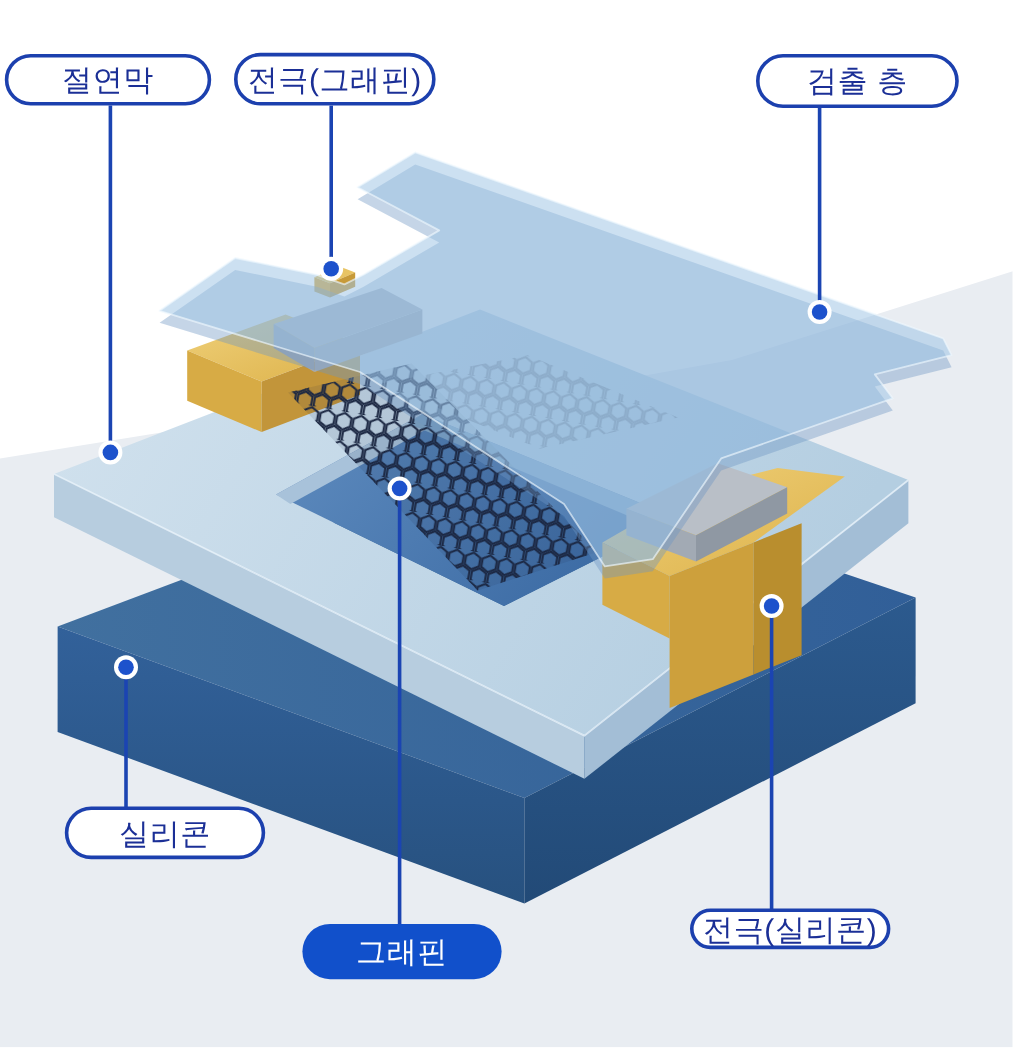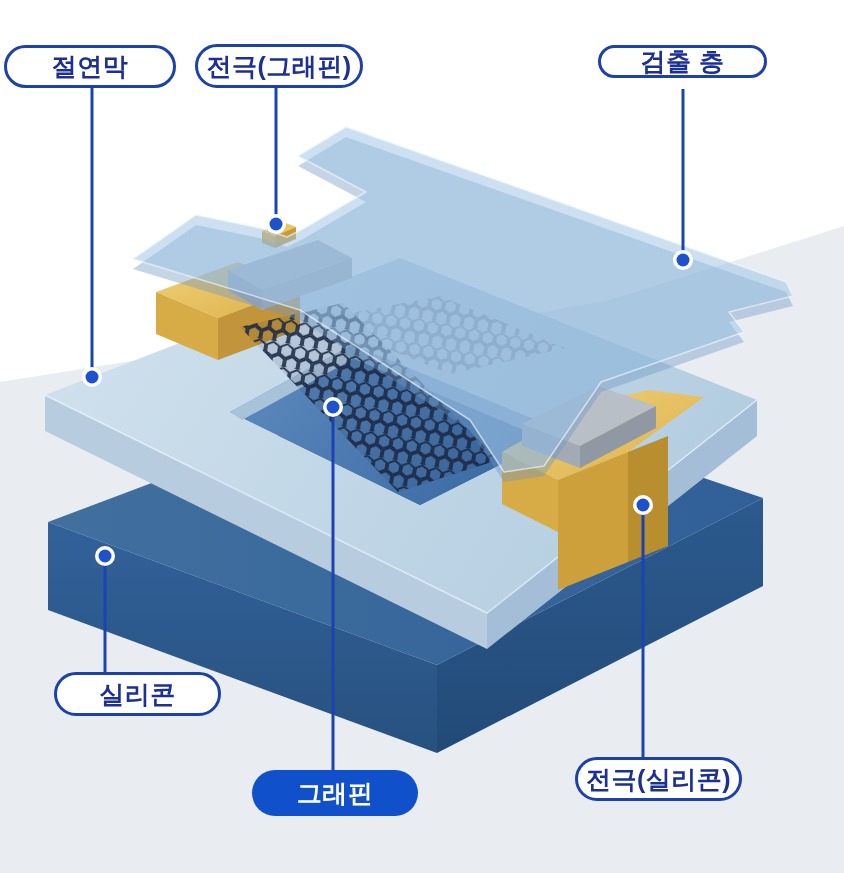--- a/index.html
+++ b/index.html
@@ -6,21 +6,21 @@
   body{font-family:"Liberation Sans","DejaVu Sans",sans-serif;}
   #canvas{position:relative;width:844px;height:873px;overflow:hidden;background:var(--background-top,#fff);}
   #scene{position:absolute;left:0;top:0;z-index:1;}
   .pill{
     position:absolute;z-index:2;
     display:flex;align-items:center;justify-content:center;
     background:var(--label-fill,#fff);
     border:3px solid var(--label-border,#1c40ae);
     border-radius:26px;
     color:var(--label-text,#1b2f96);
-    font-weight:700;font-size:25px;letter-spacing:0.5px;
+    font-weight:400;font-size:25px;letter-spacing:0.5px;
     box-sizing:border-box;white-space:nowrap;
   }
   .pill.filled{
     background:var(--graphene-label-fill,#1150cb);
     border:none;
     color:var(--graphene-label-text,#fff);
     text-align:center;
   }
 </style>
 </head>
@@ -158,26 +158,26 @@
         </g>
   </g>
 </svg>
 
 <div class="pill" style="left:4px;top:45px;width:172px;height:43px">
   <span>절연막</span>
 </div>
 <div class="pill" style="left:195px;top:44px;width:168px;height:44px">
   <span>전극(그래핀)</span>
 </div>
-<div class="pill" style="left:598px;top:45px;width:169px;height:33px">
+<div class="pill" style="left:630px;top:45px;width:169px;height:45px">
   <span>검출 층</span>
 </div>
 <div class="pill" style="left:54px;top:672px;width:167px;height:44px">
   <span>실리콘</span>
 </div>
 <div class="pill filled" style="left:252px;top:770px;width:166px;height:46px">
   <span>그래핀</span>
 </div>
-<div class="pill" style="left:575px;top:757px;width:167px;height:44px">
+<div class="pill" style="left:575px;top:757px;width:167px;height:34px">
   <span>전극(실리콘)</span>
 </div>
 
 </div>
 
 </body></html>

